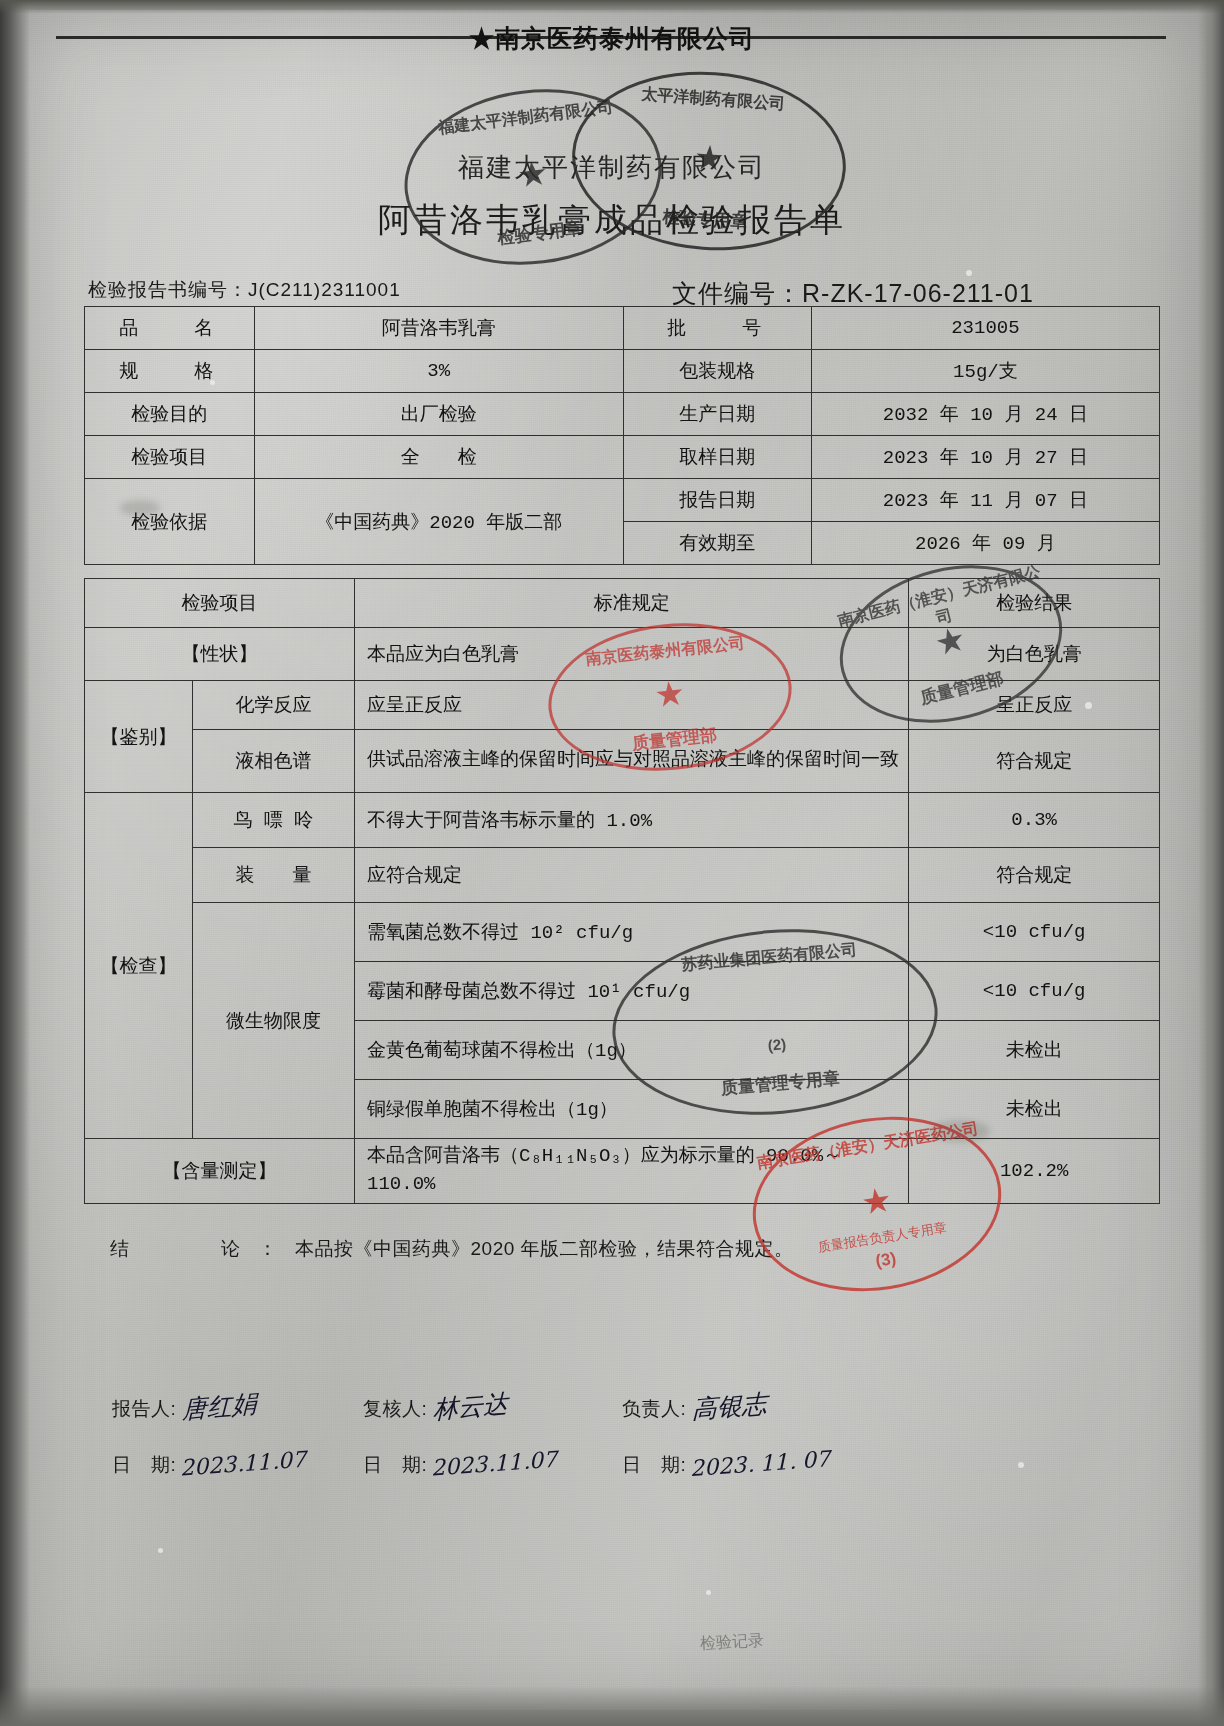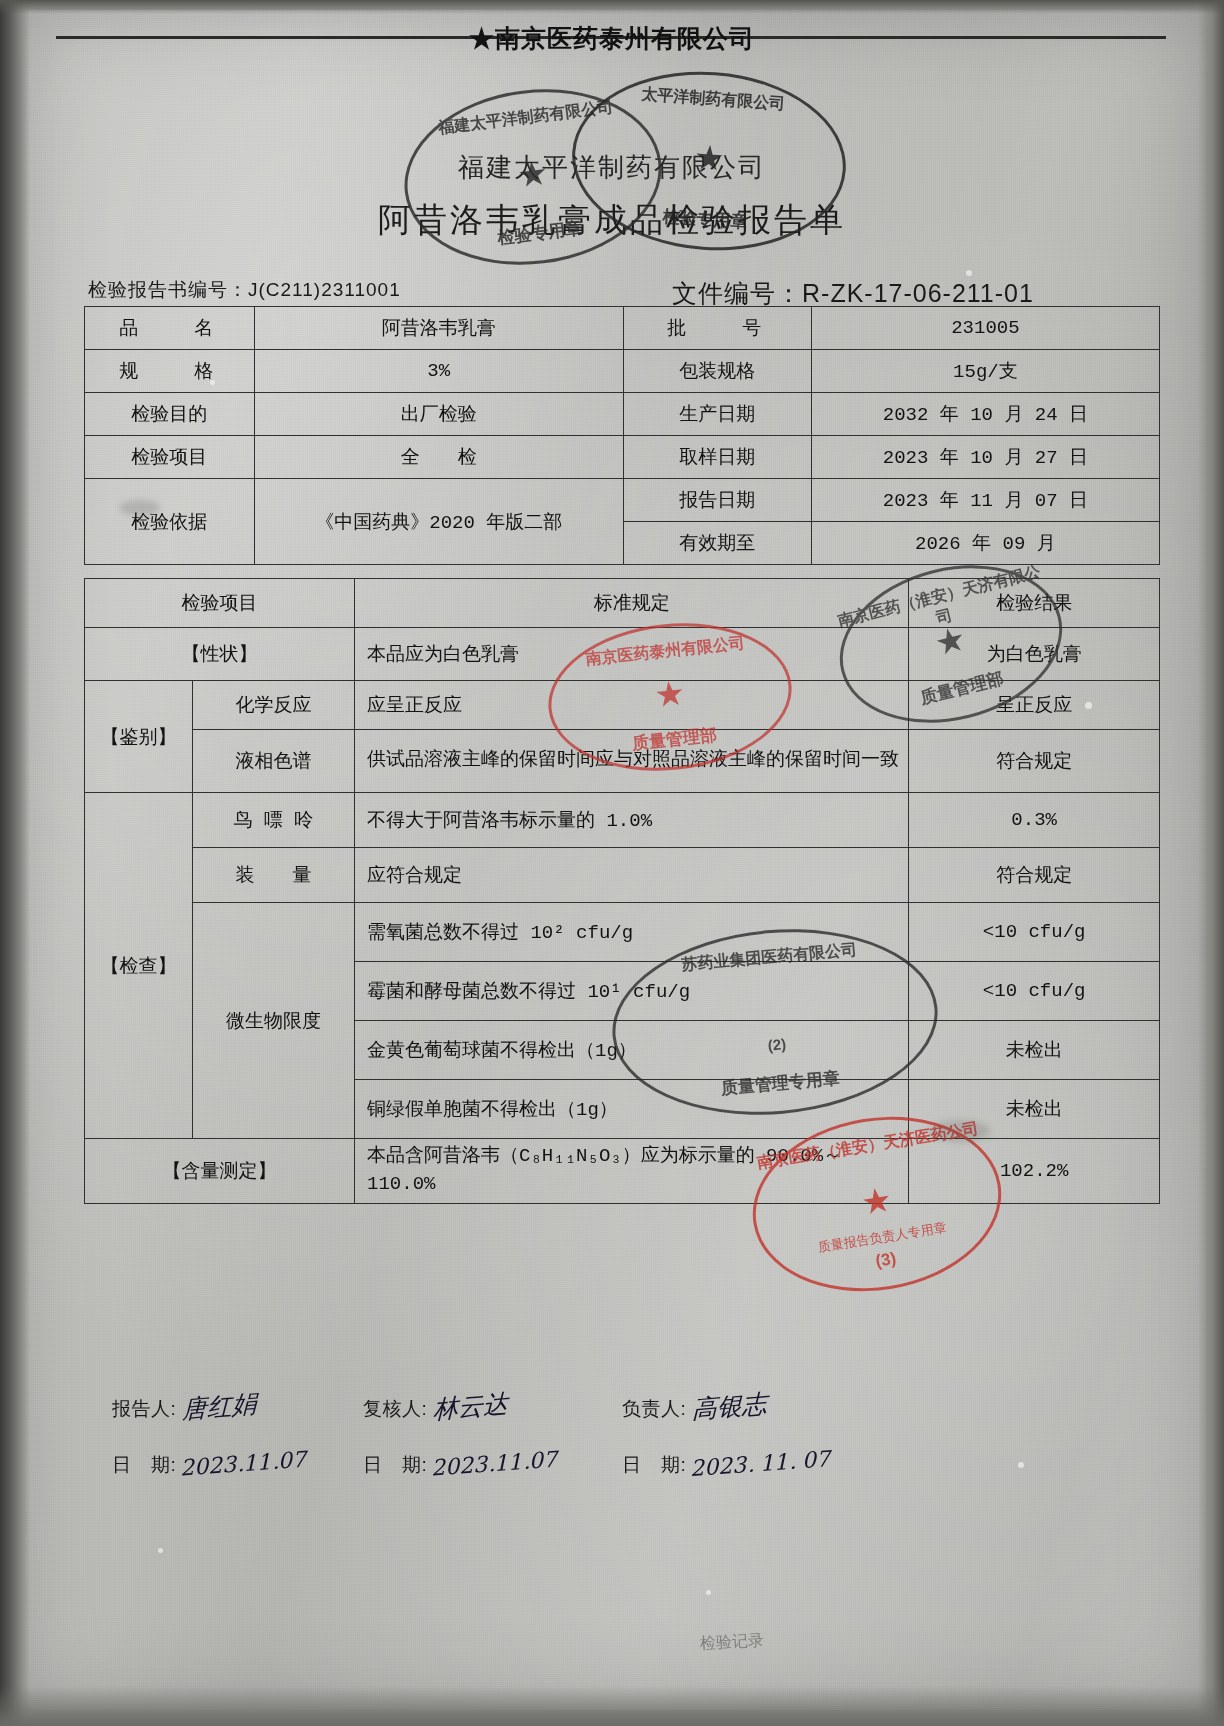--- a/index.html
+++ b/index.html
@@ -320,20 +320,23 @@
         <td>未检出</td>
       </tr>
       <tr>
         <td colspan="2" style="height:64px">【含量测定】</td>
         <td class="left two-line">本品含阿昔洛韦（C₈H₁₁N₅O₃）应为标示量的 90.0%～110.0%</td>
         <td>102.2%</td>
       </tr>
     </tbody>
       </table>
 
+    <div class="conclusion">
+      <span class="concl-label">结　　论：</span><span>本品按《中国药典》2020 年版二部检验，结果符合规定。</span>
+    </div>
 
     <div class="sig-row">
       <div class="sig-block sig-1">
         <div>
           <span class="sig-lbl">报告人:</span>
           <span class="hand">唐红娟</span>
         </div>
         <div class="sig-line2">
           <span class="sig-lbl">日　期:</span>
           <span class="hand small">2023.11.07</span>

